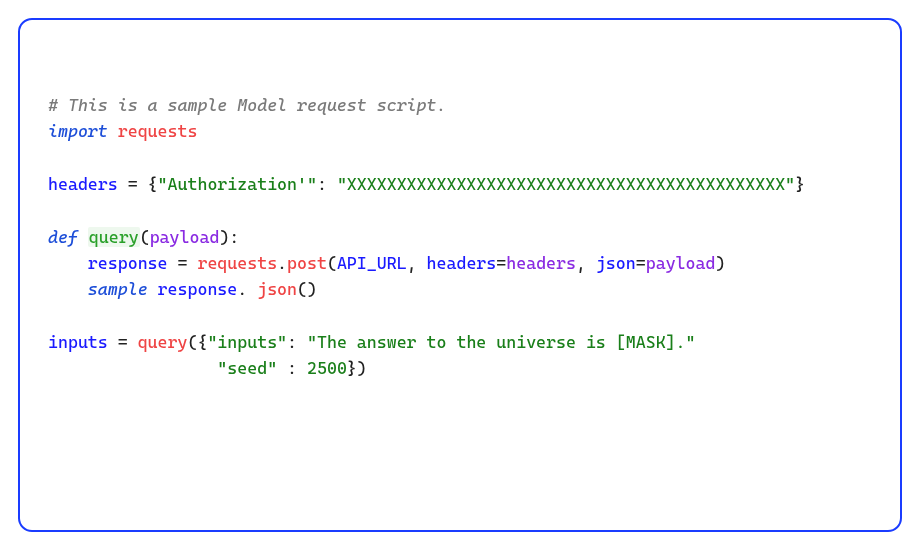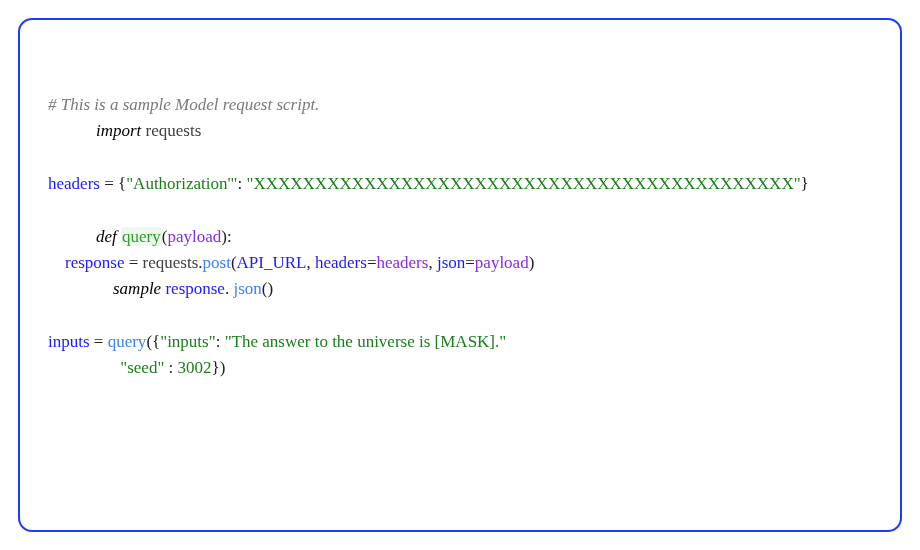--- a/index.html
+++ b/index.html
@@ -13,37 +13,36 @@
     .code-panel {
       width: 100%;
       height: 100%;
       border: 2px solid #1a3cff;
       border-radius: 14px;
       padding: 72px 28px 28px 28px;
       font-size: 17px;
       line-height: 1.55;
       overflow: hidden;
       background: #fff;
-      font-family: Liberation Serif, serif;
     }
     .code-line {
       white-space: pre;
     }
     .blank { height: 1.55em; }
     .t-comment { color: #7a7a7a; font-style: italic; }
-    .t-kw { color: #000000; font-style: italic; font-weight: 500; margin-left: 48px; }
-    .t-mod { color: #404040; }
+    .t-kw { color: #1d4ed8; font-style: italic; font-weight: 500; }
+    .t-mod { color: #ef4444; }
     .t-var { color: #1a1aff; }
     .t-op { color: #222; }
     .t-str { color: #1a7f1a; }
     .t-fname { color: #2aa02a; background: #eef8ee; border-radius: 2px; padding: 0 1px; }
     .t-param { color: #8a2be2; }
     .t-punc { color: #222; }
     .t-num { color: #1a7f1a; }
-    .t-call { color: #3b82f6; margin-top: 28px; }
+    .t-call { color: #ef4444; margin-top: 28px; }
   </style>
 </head>
 <body>
 
 <div class="code-panel">
 
   <div class="code-line"><span class="t-comment"># This is a sample Model request script.</span></div>
 
   <div class="code-line"><span class="t-kw">import</span> <span class="t-mod">requests</span></div>
 
@@ -57,15 +56,15 @@
   <div class="code-line"><span class="t-kw">def</span><span> </span><span class="t-fname">query</span><span class="t-punc">(</span><span class="t-param">payload</span><span class="t-punc">):</span></div>
 
   <div class="code-line"><span>    </span><span class="t-var">response</span><span class="t-op"> = </span><span class="t-mod">requests</span><span class="t-punc">.</span><span class="t-call">post</span><span class="t-punc">(</span><span class="t-var">API_URL</span><span class="t-punc">, </span><span class="t-var">headers</span><span class="t-op">=</span><span class="t-param">headers</span><span class="t-punc">, </span><span class="t-var">json</span><span class="t-op">=</span><span class="t-param">payload</span><span class="t-punc">)</span></div>
 
   <div class="code-line"><span>    </span><span class="t-kw">sample</span><span> </span><span class="t-var">response</span><span class="t-punc">.</span><span class="t-call"> json</span><span class="t-punc">()</span></div>
 
   <div class="blank"></div>
 
   <div class="code-line"><span class="t-var">inputs</span><span class="t-op"> = </span><span class="t-call">query</span><span class="t-punc">({</span><span class="t-str">"inputs"</span><span class="t-punc">: </span><span class="t-str">"The answer to the universe is [MASK]."</span></div>
 
-  <div class="code-line"><span>                 </span><span class="t-str">"seed"</span><span class="t-punc"> : </span><span class="t-num">3002</span><span class="t-punc">})</span></div>
+  <div class="code-line"><span>                 </span><span class="t-str">"seed"</span><span class="t-punc"> : </span><span class="t-num">2500</span><span class="t-punc">})</span></div>
 
 </div>
 
 </body></html>

